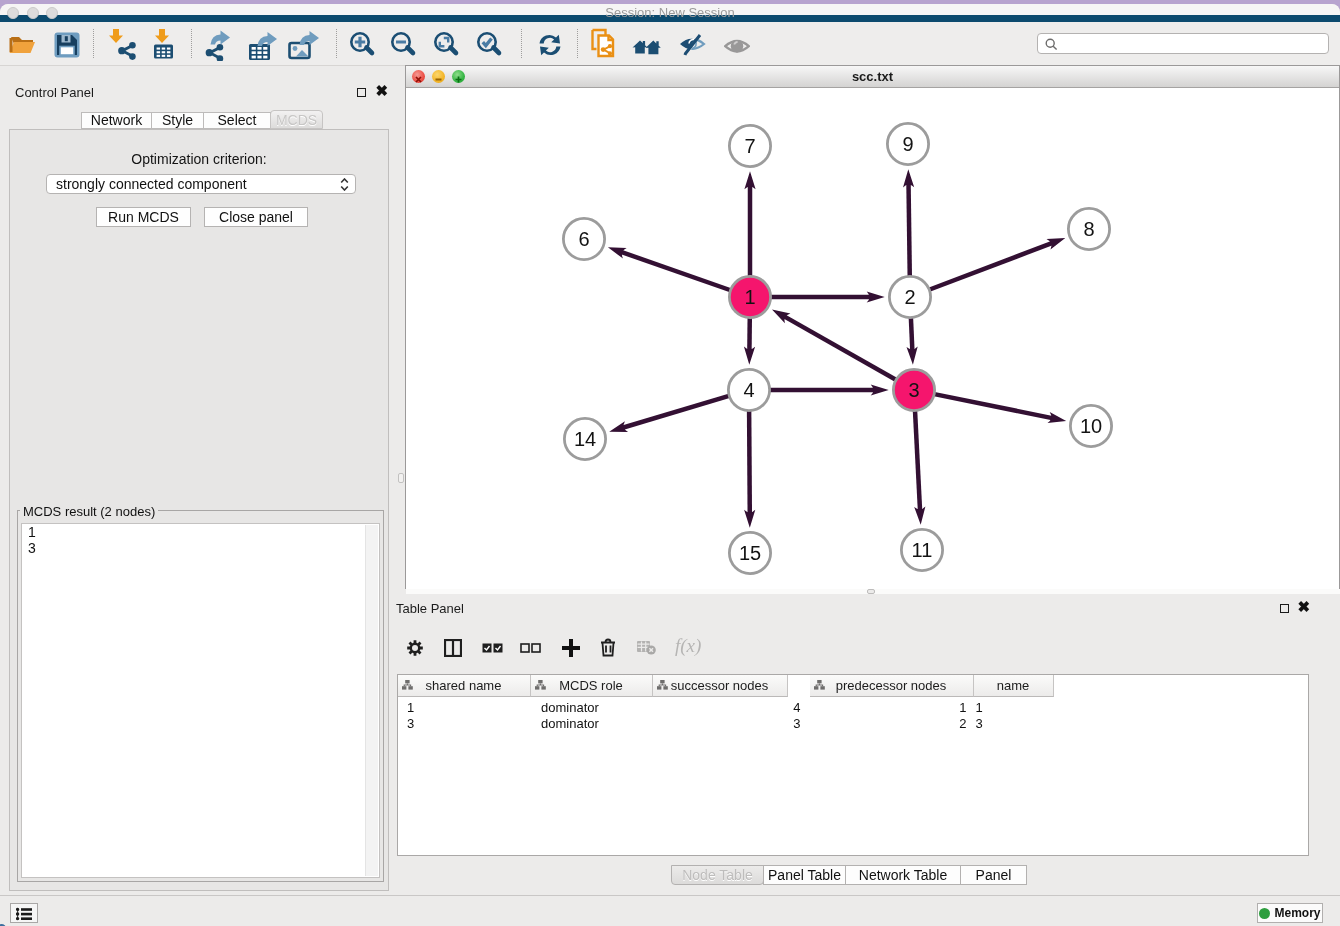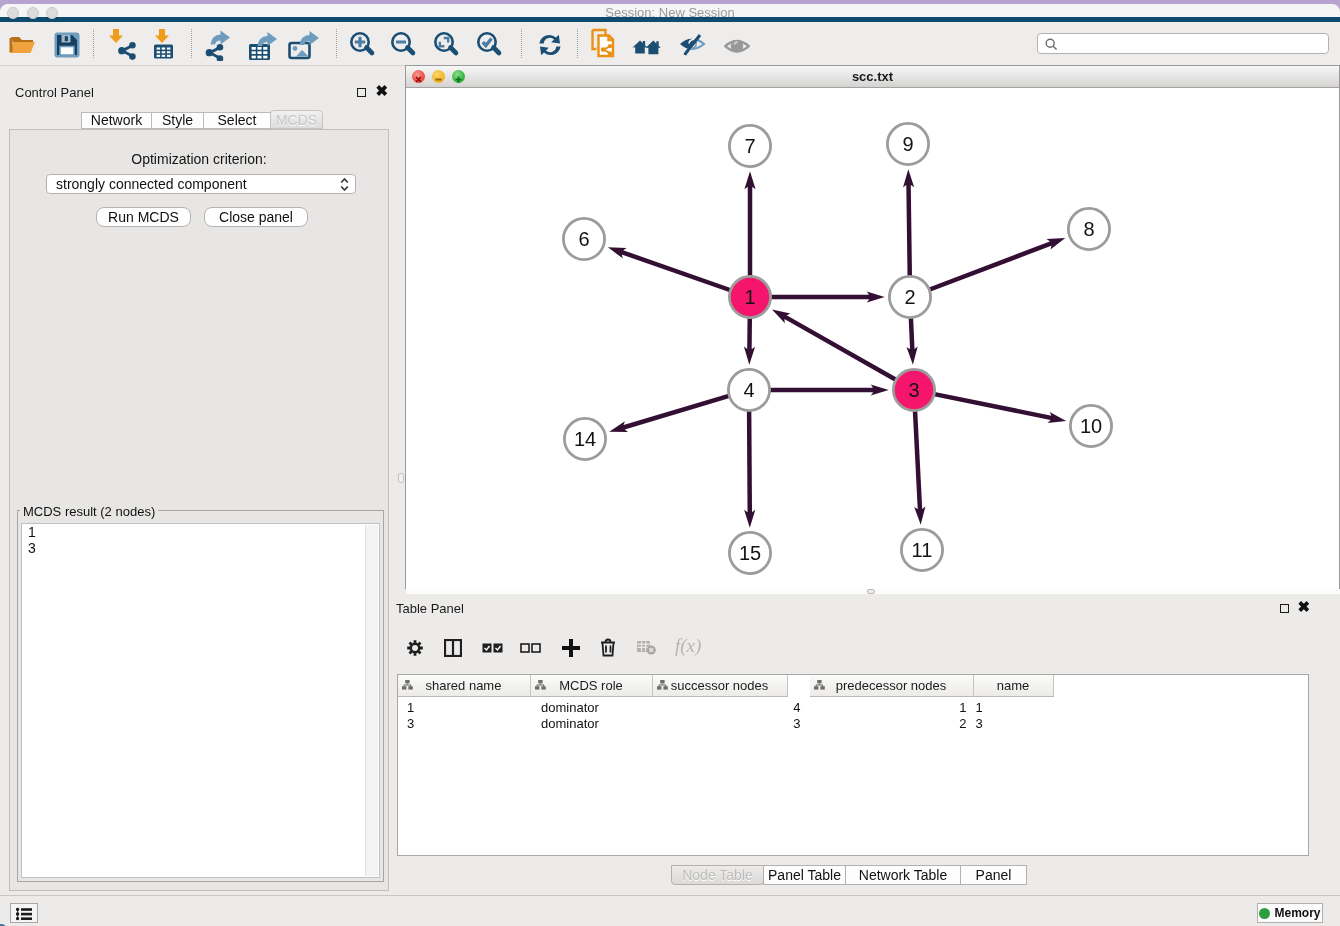--- a/index.html
+++ b/index.html
@@ -1,36 +1,36 @@
 <!DOCTYPE html>
 <html><head>
 <meta charset="utf-8">
 <style>
 * { margin:0; padding:0; box-sizing:border-box; }
 html,body { width:1340px; height:926px; overflow:hidden; }
 body { font-family:"Liberation Sans", sans-serif; background:#b7a3cf; position:relative; }
 
 #win { position:absolute; left:0; top:4px; width:1340px; height:922px; background:#ecebea; border-radius:8px 8px 0 0; overflow:hidden; }
-#titlebar { position:absolute; left:0; top:0; width:100%; height:18px; background:#f6f5f5; border-bottom:5px solid #0c4a6e; border-radius:8px 8px 0 0; }
+#titlebar { position:absolute; left:0; top:0; width:100%; height:18px; background:#f6f5f5; border-bottom:7px solid #0c4a6e; border-radius:8px 8px 0 0; }
 .tl { position:absolute; top:3px; width:12px; height:12px; border-radius:50%; background:#dddcdc; border:1px solid #cbcaca; }
 #title-text { position:absolute; top:1px; width:100%; text-align:center; font-size:13px; color:#9b9a9a; }
 
 #toolbar { position:absolute; left:0; top:18px; width:100%; height:44px; background:#eeedec; border-bottom:1px solid #d7d5d3; }
 .tbi { position:absolute; }
 .tbsep { position:absolute; top:7px; height:29px; width:0; border-left:1px dotted #9f9e9d; }
 #searchbox { position:absolute; left:1037px; top:11px; width:292px; height:21px; background:#fff; border:1px solid #b4b2b1; border-radius:4px; }
 
 #cpanel { position:absolute; left:4px; top:62px; width:390px; height:825px;margin-top:13px; }
 .panel-title { font-size:13px; color:#1c1c1c; }
 .float-ic { width:9px; height:9px; border:1.5px solid #1a1a1a; display:inline-block; }
 .tabs-row { position:absolute; top:33px; left:0; width:100%; height:17px; }
 .cp-content { position:absolute; left:5px; top:50px; width:380px; height:762px; background:#e7e6e5; border:1px solid #c0bebd; }
 .tab { position:absolute; font-size:14px; line-height:15px; color:#111; background:#fdfdfd; border:1px solid #bdbbba; text-align:center; height:17px; }
 .tab.sel { background:linear-gradient(#f2f1f1,#dddcdb); color:#c7c6c5; text-shadow:0 1px 0 #fff; border-radius:4px 4px 0 0; border-color:#c6c4c3; }
-.btn { display:inline-block; background:#fefefe; border:1px solid #b5b3b2; border-radius:8px; font-size:14px; color:#111; text-align:center; }
+.btn { display:inline-block; background:#fefefe; border:1px solid #b5b3b2; border-radius:0; font-size:14px; color:#111; text-align:center; }
 
 #netwin { position:absolute; left:405px; top:61px; width:935px; height:524px; background:#fff; border:1px solid #9b9999; border-bottom:none; }
 .innertitle { position:absolute; left:0; top:0; width:100%; height:22px; background:linear-gradient(#f7f7f7,#d4d3d2); border-bottom:1px solid #a5a3a2; }
 .innertitle .cap { width:100%; text-align:center; font-size:13px; font-weight:bold; color:#1b1b1b; line-height:22px; }
 .light { position:absolute; top:4px; width:13px; height:13px; border-radius:50%; text-align:center; }
 
 #tpanel { position:absolute; left:385px; top:593px; width:935px; height:291px; }
 #ttoolbar { position:absolute; left:7px; top:25px; width:921px; height:51px; }
 #ttable { position:absolute; left:11.5px; top:76.5px; width:912px; height:182px; background:#fff; border:1px solid #aaa8a7; }
 .th { position:absolute; top:0; height:22px; background:linear-gradient(#fbfbfa,#ecebea); border-right:1px solid #c6c4c3; border-bottom:1px solid #bbb9b8; font-size:13px; color:#1c1c1c; text-align:center; line-height:21px; }

